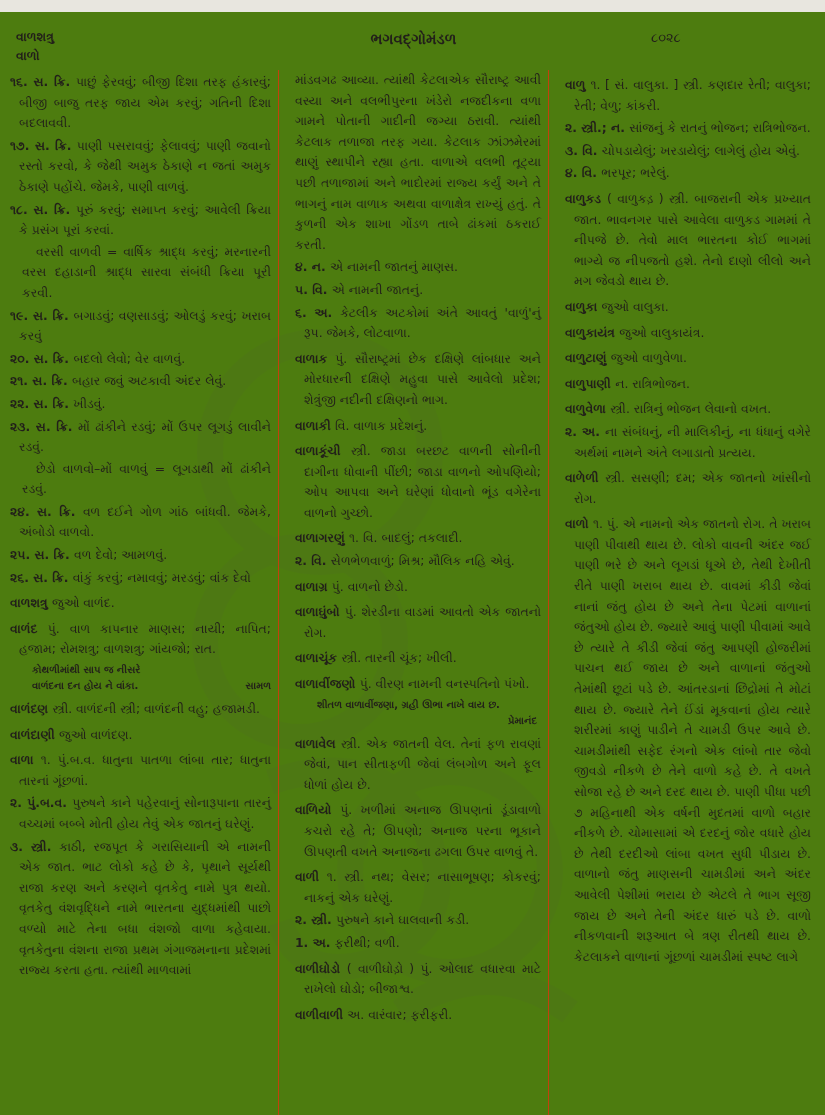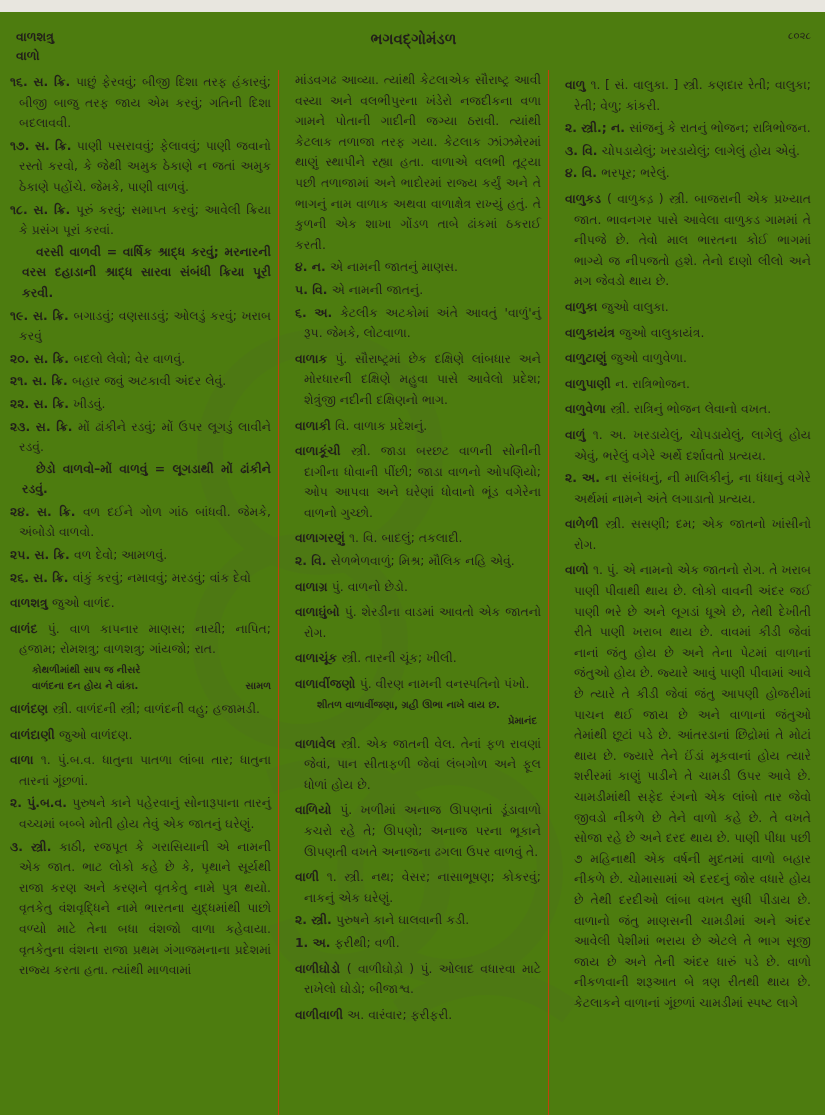--- a/index.html
+++ b/index.html
@@ -2,33 +2,33 @@
 <html><head>
 <meta charset="utf-8">
 <style>
   html,body{margin:0;padding:0;background:#e8e6df;}
   .page{position:relative;width:825px;height:1115px;margin:12px auto;background:#4d7c0f;
         font-family:"DejaVu Sans",sans-serif;color:#221f1a;overflow:hidden;}
   
   .header{display:flex;align-items:flex-start;padding:16px 14px 4px 16px;}
   .guide{width:160px;font-size:12.5px;font-weight:700;line-height:1.5;}
   .title{flex:1;text-align:center;font-size:15px;font-weight:700;padding-top:2px;}
-  .pageno{width:160px;text-align:right;font-size:10px;padding-top:2px;}
+  .pageno{width:160px;text-align:left;font-size:13px;padding-top:2px;}
   
   .watermark{position:absolute;left:150px;top:300px;width:480px;height:760px;
              opacity:0.08;pointer-events:none;}
   
   .cols{position:absolute;top:58px;left:8px;right:6px;bottom:10px;display:flex;}
   .col{width:270px;box-sizing:border-box;padding:0 7px 0 2px;
        font-size:12.4px;line-height:1.66;text-align:justify;position:relative;z-index:2;}
   .col + .col{border-left:1px solid #c2410c;padding-left:16px;}
   .col p{margin:0;}
   p.entry{padding-left:9px;text-indent:-9px;margin-top:5px;}
   p.sense{padding-left:9px;text-indent:-9px;margin-top:2px;}
-  p.sub{padding-left:12px;text-indent:14px;margin-top:1px;font-weight:bold;}
+  p.sub{padding-left:12px;text-indent:14px;margin-top:1px;}
   p.cont{margin-top:0;}
   b.head{font-weight:700;}
   b.lead{font-weight:700;}
   .quote{font-weight:700;font-size:10px;line-height:1.6;padding-left:22px;margin:2px 0 2px 0;}
   .qline{position:relative;}
   .attr{float:right;font-weight:700;}
   .attr-line{text-align:right;font-weight:700;padding-right:4px;}
 </style>
 </head>
 <body>
@@ -111,20 +111,19 @@
         <p class="entry"><b class="head">વાળુ </b>૧. [ સં. વાલુકા. ] સ્ત્રી. કણદાર રેતી; વાલુકા; રેતી; વેળુ; કાંકરી.</p>
         <p class="sense"><b class="lead">૨. સ્ત્રી.; ન. </b>સાંજનું કે રાતનું ભોજન; રાત્રિભોજન.</p>
         <p class="sense"><b class="lead">૩. વિ. </b>ચોપડાયેલું; ખરડાયેલું; લાગેલું હોય એવું.</p>
         <p class="sense"><b class="lead">૪. વિ. </b>ભરપૂર; ભરેલું.</p>
         <p class="entry"><b class="head">વાળુકડ </b>( વાળુકડ઼ ) સ્ત્રી. બાજરાની એક પ્રખ્યાત જાત. ભાવનગર પાસે આવેલા વાળુકડ ગામમાં તે નીપજે છે. તેવો માલ ભારતના કોઈ ભાગમાં ભાગ્યે જ નીપજતો હશે. તેનો દાણો લીલો અને મગ જેવડો થાય છે.</p>
         <p class="entry"><b class="head">વાળુકા </b>જુઓ વાલુકા.</p>
         <p class="entry"><b class="head">વાળુકાયંત્ર </b>જુઓ વાલુકાયંત્ર.</p>
         <p class="entry"><b class="head">વાળુટાણું </b>જુઓ વાળુવેળા.</p>
         <p class="entry"><b class="head">વાળુપાણી </b>ન. રાત્રિભોજન.</p>
         <p class="entry"><b class="head">વાળુવેળા </b>સ્ત્રી. રાત્રિનું ભોજન લેવાનો વખત.</p>
-        <p class="entry"><b class="head">વાળું </b>૧. અ. ખરડાયેલું, ચોપડાયેલું, લાગેલું હોય એવું, ભરેલું વગેરે અર્થે દર્શાવતો પ્રત્યય.</p>
         <p class="sense"><b class="lead">૨. અ. </b>ના સંબંધનું, ની માલિકીનું, ના ધંધાનું વગેરે અર્થમાં નામને અંતે લગાડાતો પ્રત્યય.</p>
         <p class="entry"><b class="head">વાળેળી </b>સ્ત્રી. સસણી; દમ; એક જાતનો ખાંસીનો રોગ.</p>
         <p class="entry"><b class="head">વાળો </b>૧. પું. એ નામનો એક જાતનો રોગ. તે ખરાબ પાણી પીવાથી થાય છે. લોકો વાવની અંદર જઈ પાણી ભરે છે અને લૂગડાં ધૂએ છે, તેથી દેખીતી રીતે પાણી ખરાબ થાય છે. વાવમાં કીડી જેવાં નાનાં જંતુ હોય છે અને તેના પેટમાં વાળાનાં જંતુઓ હોય છે. જ્યારે આવું પાણી પીવામાં આવે છે ત્યારે તે કીડી જેવાં જંતુ આપણી હોજરીમાં પાચન થઈ જાય છે અને વાળાનાં જંતુઓ તેમાંથી છૂટાં પડે છે. આંતરડાનાં છિદ્રોમાં તે મોટાં થાય છે. જ્યારે તેને ઈંડાં મૂકવાનાં હોય ત્યારે શરીરમાં કાણું પાડીને તે ચામડી ઉપર આવે છે. ચામડીમાંથી સફેદ રંગનો એક લાંબો તાર જેવો જીવડો નીકળે છે તેને વાળો કહે છે. તે વખતે સોજા રહે છે અને દરદ થાય છે. પાણી પીધા પછી ૭ મહિનાથી એક વર્ષની મુદતમાં વાળો બહાર નીકળે છે. ચોમાસામાં એ દરદનું જોર વધારે હોય છે તેથી દરદીઓ લાંબા વખત સુધી પીડાય છે. વાળાનો જંતુ માણસની ચામડીમાં અને અંદર આવેલી પેશીમાં ભરાય છે એટલે તે ભાગ સૂજી જાય છે અને તેની અંદર ધારું પડે છે. વાળો નીકળવાની શરૂઆત બે ત્રણ રીતથી થાય છે. કેટલાકને વાળાનાં ગૂંછળાં ચામડીમાં સ્પષ્ટ લાગે</p>
       </div>
   </div>
 
 </div>
 
 </body></html>

